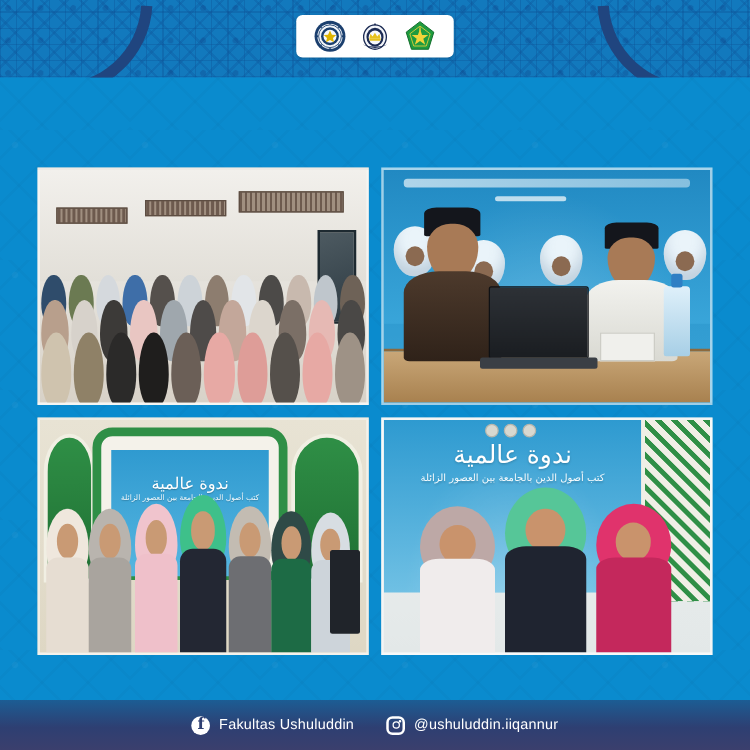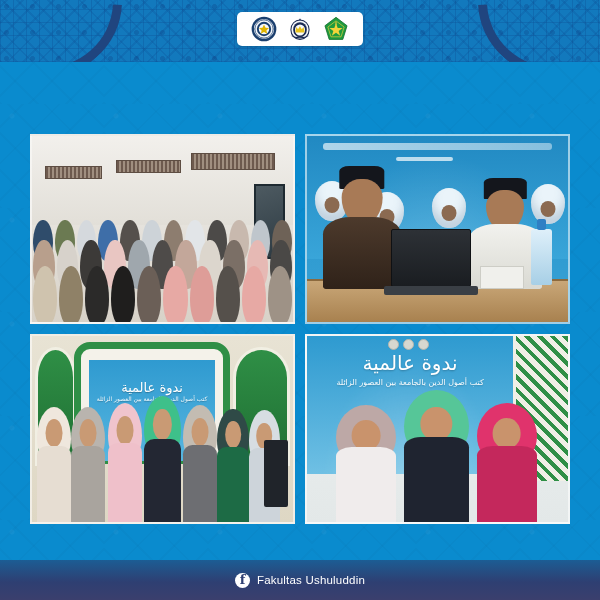--- a/index.html
+++ b/index.html
@@ -619,15 +619,19 @@
     </div>
   </div>
 
   <div class="footer">
     <div class="social">
       <span class="icon-circle">
         <span class="fb-glyph">f</span>
       </span>
       <span class="social-label">Fakultas Ushuluddin</span>
     </div>
+    <div class="social">
+      <span class="ig-sq"></span>
+      <span class="social-label">@ushuluddin.iiqannur</span>
+    </div>
   </div>
 
 </div>
 
 </body></html>

